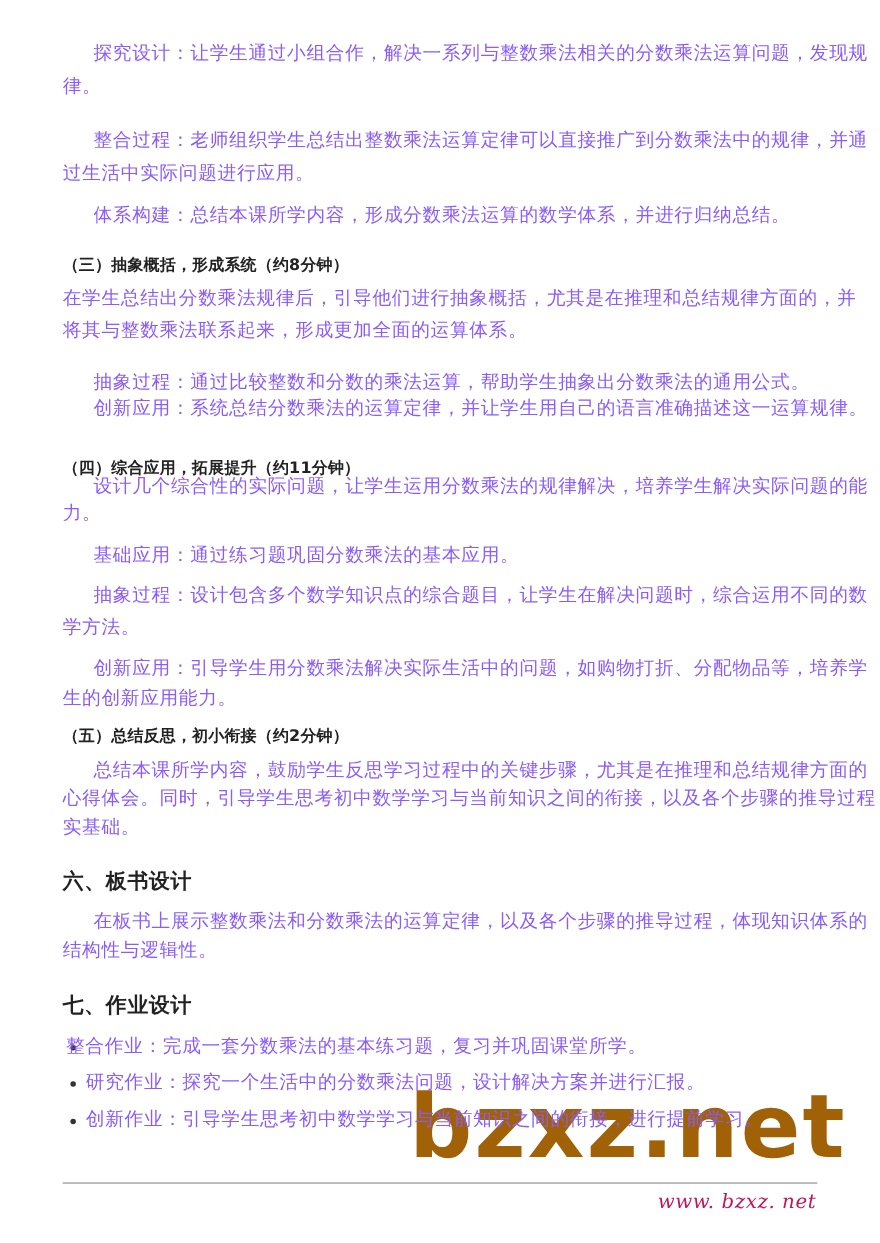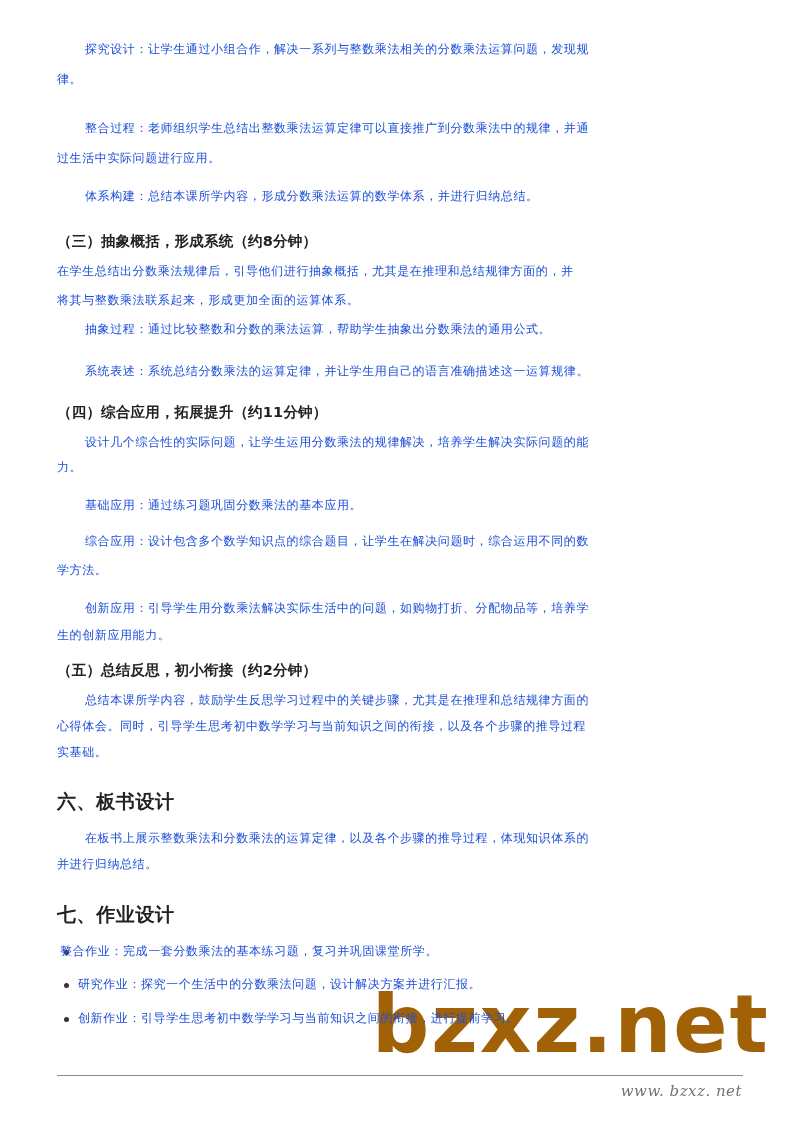--- a/index.html
+++ b/index.html
@@ -18,23 +18,23 @@
     .page {
       position: absolute;
       left: 57px;
       top: 0;
       width: 686px;
     }
     .line {
       position: absolute;
       left: 0;
       white-space: nowrap;
-      font-size: 12px;
+      font-size: 17px;
       line-height: 20px;
-      color: #1d4ed8;
+      color: #8b5cf6;
       letter-spacing: 0.6px;
     }
     .indent { left: 28px; }
     .subhead {
       font-family: "DejaVu Sans", "Liberation Sans", sans-serif;
       font-weight: bold;
       font-size: 14.5px;
       color: #222222;
       letter-spacing: 0.2px;
       text-align: center;
@@ -61,22 +61,22 @@
       width: 686px;
       height: 0;
       border-top: 1px solid #8a8a8a;
     }
     .footer-text {
       position: absolute;
       right: 58px;
       top: 1082px;
       font-family: "DejaVu Serif", "Liberation Serif", serif;
       font-style: italic;
-      font-size: 15px;
-      color: #737373;
+      font-size: 18px;
+      color: #be185d;
       letter-spacing: 0.5px;
     }
     .watermark {
       position: absolute;
       left: 372px;
       top: 985px;
       font-family: "DejaVu Sans", "Liberation Sans", sans-serif;
       font-weight: bold;
       font-size: 80px;
       line-height: 80px;
@@ -97,40 +97,40 @@
   <div class="line" style="top:69px">律。</div>
 
   <div class="line indent" style="top:118px">整合过程：老师组织学生总结出整数乘法运算定律可以直接推广到分数乘法中的规律，并通</div>
   <div class="line" style="top:148px">过生活中实际问题进行应用。</div>
 
   <div class="line indent" style="top:186px">体系构建：总结本课所学内容，形成分数乘法运算的数学体系，并进行归纳总结。</div>
 
   <div class="line subhead" style="top:231px">（三）抽象概括，形成系统（约8分钟）</div>
   <div class="line" style="top:261px">在学生总结出分数乘法规律后，引导他们进行抽象概括，尤其是在推理和总结规律方面的，并</div>
   <div class="line" style="top:290px">将其与整数乘法联系起来，形成更加全面的运算体系。</div>
-  <div class="line indent" style="top:319px">抽象过程：通过比较整数和分数的乘法运算，帮助学生抽象出分数乘法的通用公式。</div>
-  <div class="line indent" style="top:361px">系统表述：系统总结分数乘法的运算定律，并让学生用自己的语言准确描述这一运算规律。</div>
+  <div class="line indent" style="top:338px">抽象过程：通过比较整数和分数的乘法运算，帮助学生抽象出分数乘法的通用公式。</div>
+  <div class="line indent" style="top:361px">创新应用：系统总结分数乘法的运算定律，并让学生用自己的语言准确描述这一运算规律。</div>
 
-  <div class="line subhead" style="top:402px">（四）综合应用，拓展提升（约11分钟）</div>
+  <div class="line subhead" style="top:416px">（四）综合应用，拓展提升（约11分钟）</div>
   <div class="line indent" style="top:432px">设计几个综合性的实际问题，让学生运用分数乘法的规律解决，培养学生解决实际问题的能</div>
   <div class="line" style="top:457px">力。</div>
   <div class="line indent" style="top:495px">基础应用：通过练习题巩固分数乘法的基本应用。</div>
-  <div class="line indent" style="top:531px">综合应用：设计包含多个数学知识点的综合题目，让学生在解决问题时，综合运用不同的数</div>
+  <div class="line indent" style="top:531px">抽象过程：设计包含多个数学知识点的综合题目，让学生在解决问题时，综合运用不同的数</div>
   <div class="line" style="top:560px">学方法。</div>
   <div class="line indent" style="top:598px">创新应用：引导学生用分数乘法解决实际生活中的问题，如购物打折、分配物品等，培养学</div>
   <div class="line" style="top:625px">生的创新应用能力。</div>
 
   <div class="line subhead" style="top:660px">（五）总结反思，初小衔接（约2分钟）</div>
   <div class="line indent" style="top:690px">总结本课所学内容，鼓励学生反思学习过程中的关键步骤，尤其是在推理和总结规律方面的</div>
   <div class="line" style="top:716px">心得体会。同时，引导学生思考初中数学学习与当前知识之间的衔接，以及各个步骤的推导过程</div>
   <div class="line" style="top:742px">实基础。</div>
 
   <div class="line section-head" style="top:789px">六、板书设计</div>
   <div class="line indent" style="top:828px">在板书上展示整数乘法和分数乘法的运算定律，以及各个步骤的推导过程，体现知识体系的</div>
-  <div class="line" style="top:854px">并进行归纳总结。</div>
+  <div class="line" style="top:854px">结构性与逻辑性。</div>
 
   <div class="line section-head" style="top:902px">七、作业设计</div>
 
   <div>
     <span class="bullet" style="top:950px"></span>
     <div class="line" style="top:941px; left:3px">整合作业：完成一套分数乘法的基本练习题，复习并巩固课堂所学。</div>
   </div>
   <div>
     <span class="bullet" style="top:983px"></span>
     <div class="line" style="top:974px; left:21px">研究作业：探究一个生活中的分数乘法问题，设计解决方案并进行汇报。</div>

